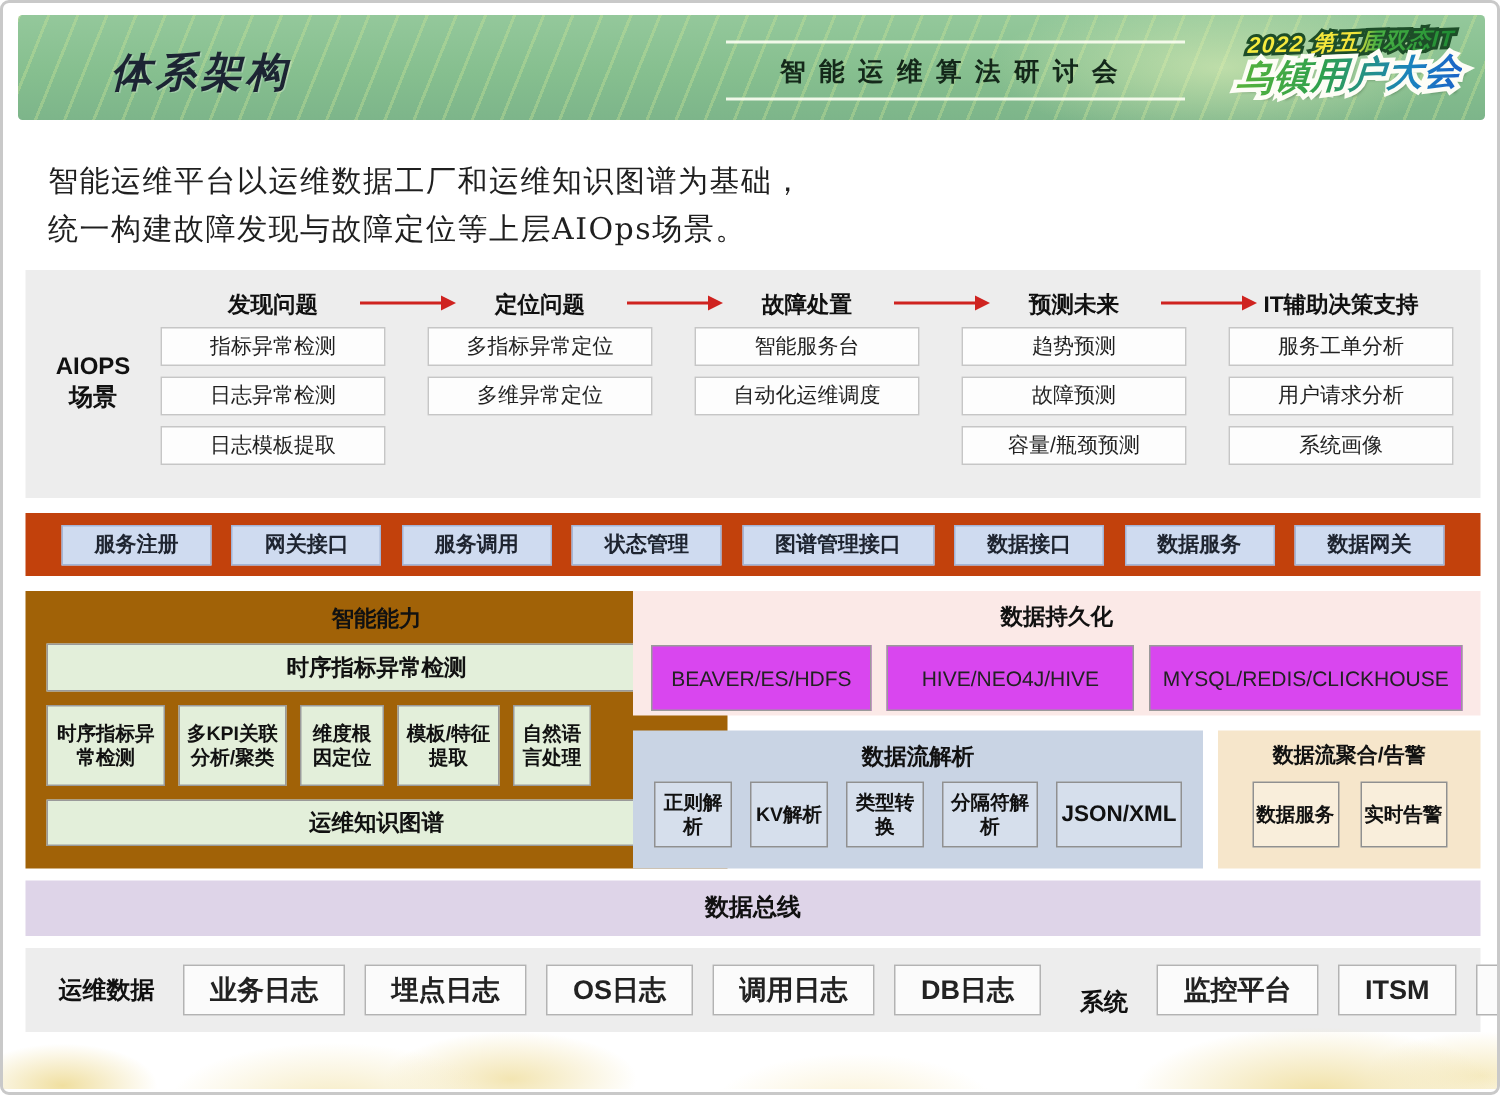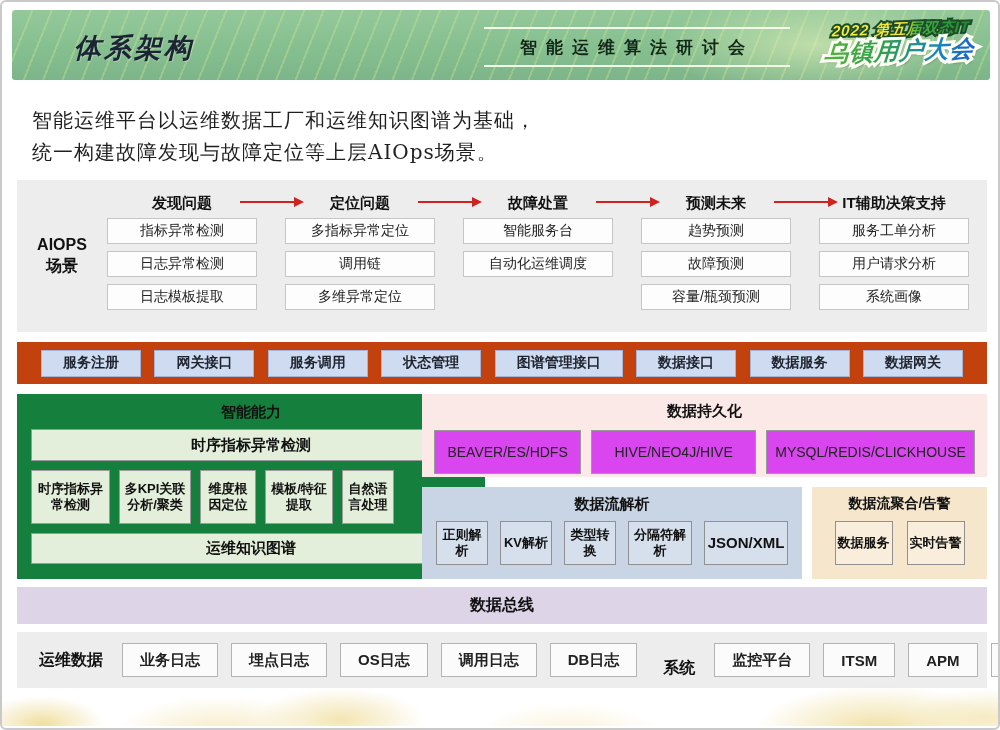--- a/index.html
+++ b/index.html
@@ -100,21 +100,21 @@
     height:27px; padding:0 21px; background:#cfdbf0; border:1px solid #a3b4d6;
     display:flex; align-items:center; justify-content:center;
     font-size:14px; font-weight:bold; color:#1e2430; white-space:nowrap;
   }
 
   
   .panel-title { text-align:center; font-weight:bold; font-size:15px; color:#111; }
 
   .intel {
     position:absolute; left:15px; top:392px; width:468px; height:185px;
-    background:#15803d; padding:9px 14px 0 14px;
+    background:#a16207; padding:9px 14px 0 14px;
   }
   .intel .bigbox {
     margin-top:7px; height:32px; background:#e3efda; border:1px solid #9a9a9a;
     display:flex; align-items:center; justify-content:center;
     font-size:15px; font-weight:bold; color:#111;
   }
   .intel .caps { display:flex; gap:9px; margin-top:9px; height:54px; }
   .cap {
     background:#e3efda; border:1px solid #9a9a9a;
     display:flex; align-items:center; justify-content:center; text-align:center;
@@ -174,21 +174,21 @@
   .bottom {
     position:absolute; left:15px; top:630px; width:970px; height:56px;
     background:#ededed; display:flex; align-items:center; gap:13px; padding:0 22px;
   }
   .bottom .grp-label { font-size:16px; font-weight:bold; color:#111; white-space:nowrap; }
   .bottom .grp-label.ops { margin-right:6px; }
   .bottom .spacer { flex:1; }
   .lbox {
     height:34px; padding:0 17px; background:#fbfbfb; border:1px solid #b3b3b3;
     display:flex; align-items:center; justify-content:center;
-    font-size:15px; font-weight:bold; color:#222; white-space:nowrap;
+    font-size:18px; font-weight:bold; color:#222; white-space:nowrap;
   }
   .bottom .grp-label.sys { margin:16px 6px 0 0; }
 
   
   .clouds {
     position:absolute; left:0; bottom:2px; width:100%; height:44px;
     background:
       radial-gradient(90px 40px at 4% 95%,  #f0dfa0, rgba(240,223,160,0) 70%),
       radial-gradient(150px 55px at 22% 120%, #f6ebc2, rgba(246,235,194,0) 72%),
       radial-gradient(120px 45px at 34% 85%, #f3e5b2, rgba(243,229,178,0) 70%),
@@ -233,21 +233,20 @@
     <div class="aiops-cols">
       <div class="col">
         <div class="col-header">发现问题</div>
         <div class="wbox">指标异常检测</div>
         <div class="wbox">日志异常检测</div>
         <div class="wbox">日志模板提取</div>
       </div>
       <div class="col">
         <div class="col-header">定位问题</div>
         <div class="wbox">多指标异常定位</div>
-        <div class="wbox">调用链</div>
         <div class="wbox">多维异常定位</div>
       </div>
       <div class="col">
         <div class="col-header">故障处置</div>
         <div class="wbox">智能服务台</div>
         <div class="wbox">自动化运维调度</div>
       </div>
       <div class="col">
         <div class="col-header">预测未来</div>
         <div class="wbox">趋势预测</div>

